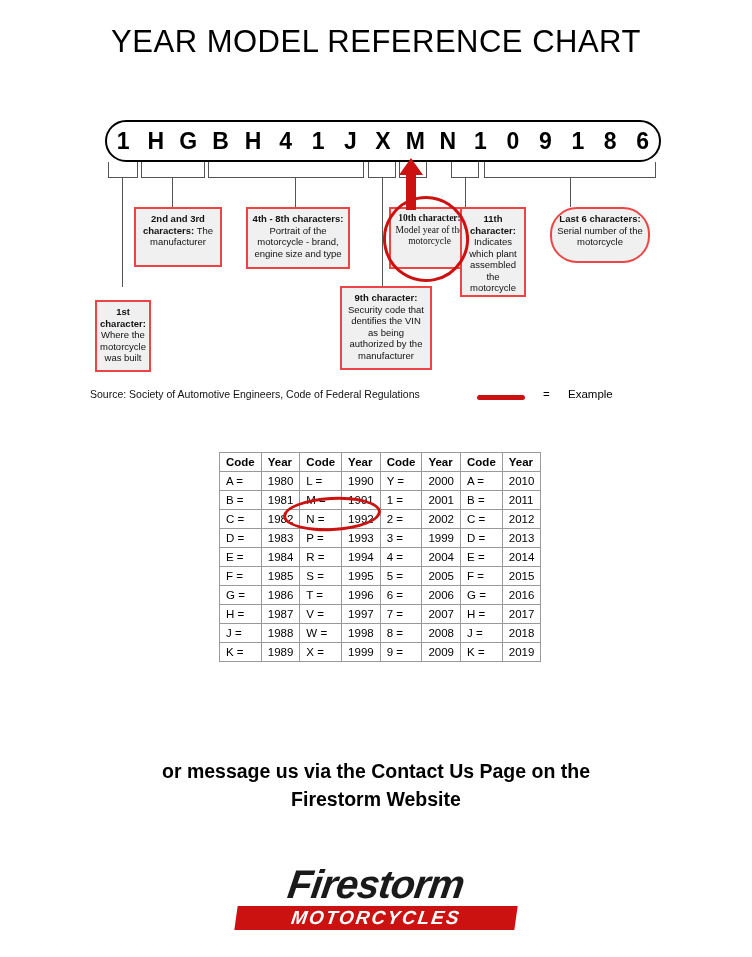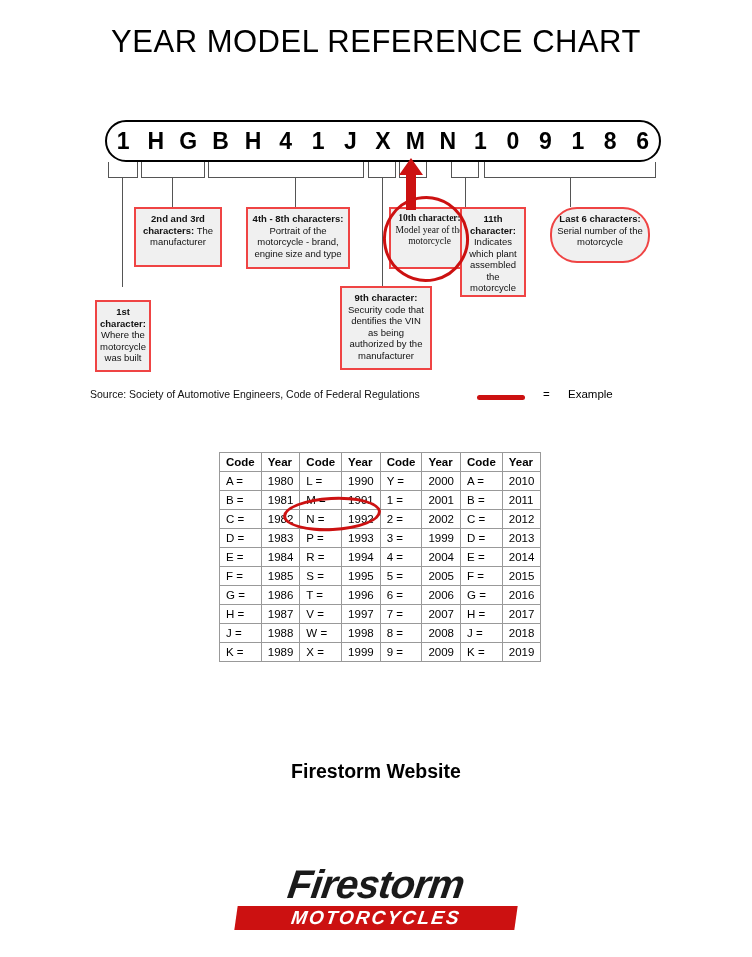--- a/index.html
+++ b/index.html
@@ -422,19 +422,20 @@
       <td>9 =</td>
       <td class="year">2009</td>
       <td>K =</td>
       <td class="year">2019</td>
     </tr>
   </tbody>
 </table>
 <div id="table-ellipse"></div>
 
 <div id="help-text">
+  <div>or message us via the Contact Us Page on the</div>
   <div>Firestorm Website</div>
 </div>
 
 <div id="logo">
   <div id="logo-word">Firestorm</div>
   <div id="logo-sub">MOTORCYCLES</div>
 </div>
 
 </body></html>

